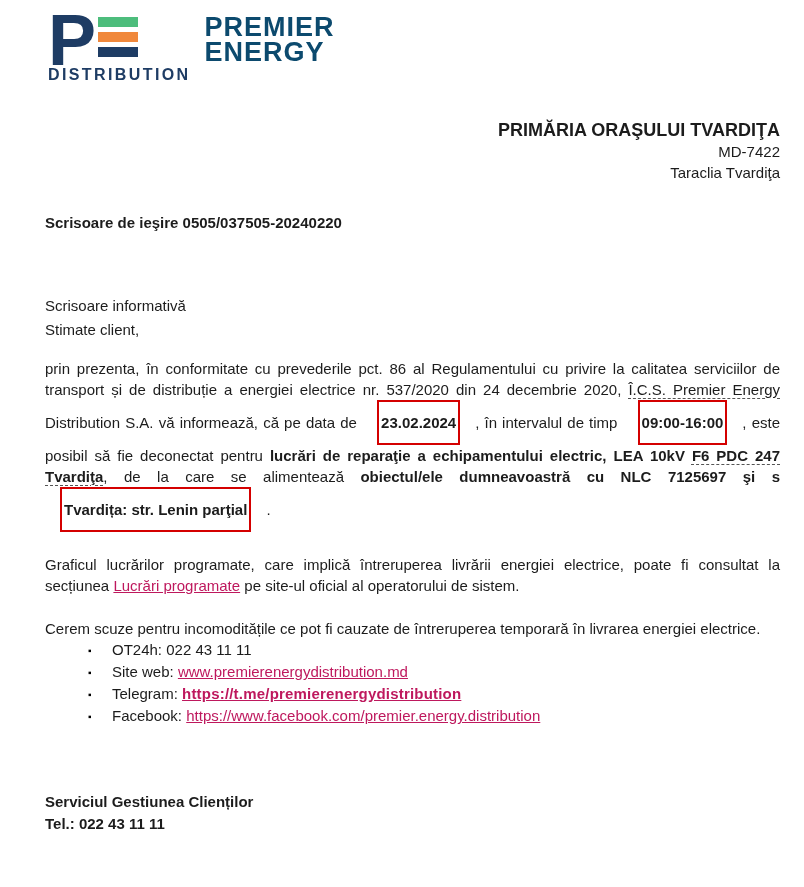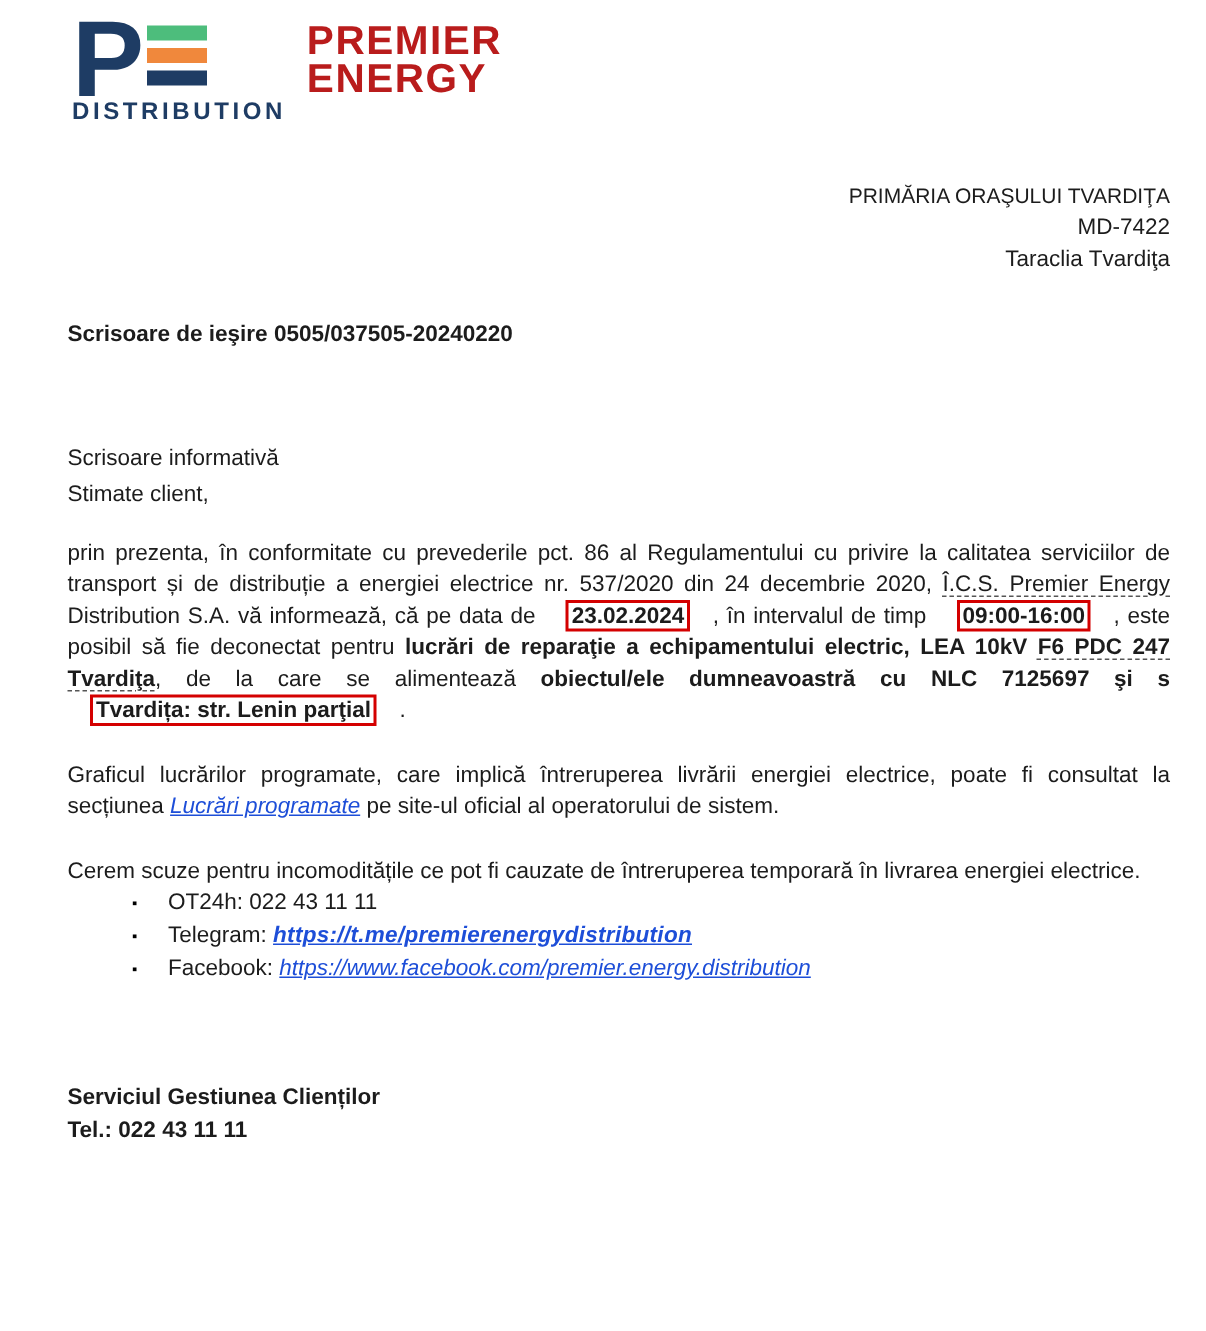--- a/index.html
+++ b/index.html
@@ -22,42 +22,42 @@
   .logo-bar{width:40px;height:10px;display:block;}
   .bar-green{background:#4dbd7c;}
   .bar-orange{background:#f0883c;}
   .bar-navy{background:#1e3c64;}
   .logo-dist{
     font-size:16px;font-weight:700;color:#1e3c64;letter-spacing:2.4px;
     margin-top:4px;line-height:10px;
   }
   .logo-name{
     margin:3px 0 0 14px;font-size:27px;line-height:25px;font-weight:700;
-    color:#b91c1c;letter-spacing:1px;
+    color:#0c4a6e;letter-spacing:1px;
   }
   
   .recipient{margin-top:40px;text-align:right;line-height:21px;}
-  .recipient .name{font-weight:400;font-size:14px;}
+  .recipient .name{font-weight:700;font-size:18px;}
   
   .ref{margin-top:29px;font-weight:700;}
   
   .title{margin-top:62px;text-align:left;}
   .salutation{margin-top:3px;}
   p.body-par{margin:18px 0 0 0;text-align:justify;}
   p.gap{margin-top:22px;}
   .b{font-weight:700;}
   .redbox{
-    font-weight:700;border:2px solid #d40000;padding:0 2px;
+    font-weight:700;border:2px solid #d40000;padding:12px 2px;
     display:inline-block;line-height:17px;margin:0 15px;
   }
   .dashed{
     text-decoration-line:underline;text-decoration-style:dashed;
     text-decoration-color:#555;text-underline-offset:3px;text-decoration-thickness:1px;
   }
-  .link{color:#1d4ed8;text-decoration:underline;cursor:pointer;font-style:italic;}
+  .link{color:#be185d;text-decoration:underline;cursor:pointer;}
   .link.strong{font-weight:600;letter-spacing:.2px;}
   
   ul.contacts{list-style:none;margin:0;padding:0 0 0 43px;}
   ul.contacts li{line-height:21px;}
   .bullet{
     display:inline-block;width:24px;font-size:10px;vertical-align:1px;color:#000;
   }
   
   .footer{margin-top:64px;font-weight:700;line-height:22px;}
 </style>
@@ -97,20 +97,21 @@
 
   <p class="body-par"><span>prin prezenta, în conformitate cu prevederile pct. 86 al Regulamentului cu privire la calitatea serviciilor de transport și de distribuție a energiei electrice nr. 537/2020 din 24 decembrie 2020, </span><span class="dashed">Î.C.S. Premier Energy</span><span> Distribution S.A. vă informează, că pe data de </span><span class="redbox">23.02.2024</span><span>, în intervalul de timp </span><span class="redbox">09:00-16:00</span><span>, este posibil să fie deconectat pentru </span><span class="b">lucrări de reparaţie a echipamentului electric, LEA 10kV </span><span class="b dashed">F6 PDC 247 Tvardiţa</span><span>, de la care se alimentează </span><span class="b">obiectul/ele dumneavoastră cu NLC 7125697 şi s</span><span class="redbox">Tvardița: str. Lenin parţial</span><span>.</span></p>
 
   <p class="body-par gap"><span>Graficul lucrărilor programate, care implică întreruperea livrării energiei electrice, poate fi consultat la secțiunea </span><a class="link">Lucrări programate</a><span> pe site-ul oficial al operatorului de sistem.</span></p>
 
   <p class="body-par gap">Cerem scuze pentru incomoditățile ce pot fi cauzate de întreruperea temporară în livrarea energiei electrice.</p>
 
 
   <ul class="contacts">
     <li><span class="bullet">▪</span><span>OT24h: </span><span>022 43 11 11</span></li>
+    <li><span class="bullet">▪</span><span>Site web: </span><a class="link">www.premierenergydistribution.md</a></li>
     <li><span class="bullet">▪</span><span>Telegram: </span><a class="link strong">https://t.me/premierenergydistribution</a></li>
     <li><span class="bullet">▪</span><span>Facebook: </span><a class="link">https://www.facebook.com/premier.energy.distribution</a></li>
   </ul>
 
   <div class="footer">
     <div>Serviciul Gestiunea Clienților</div>
     <div>Tel.: 022 43 11 11</div>
   </div>
 
 </div>

